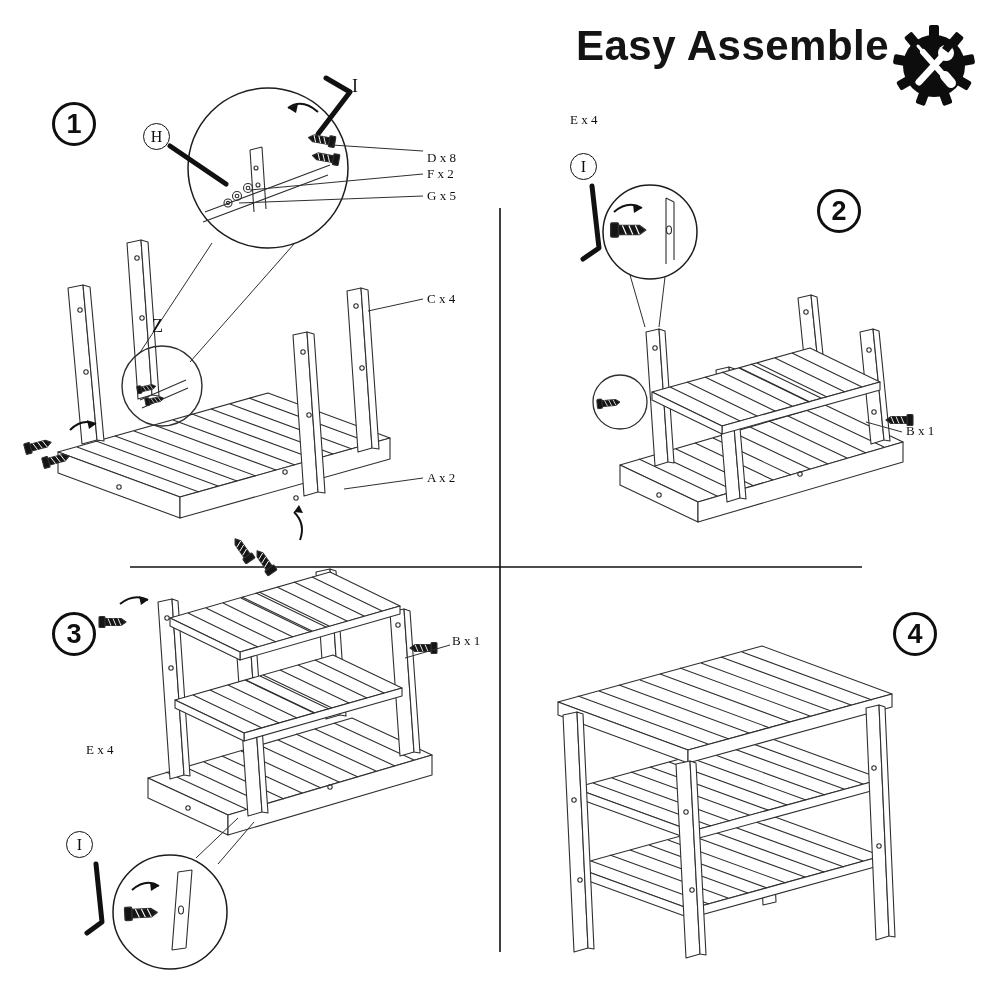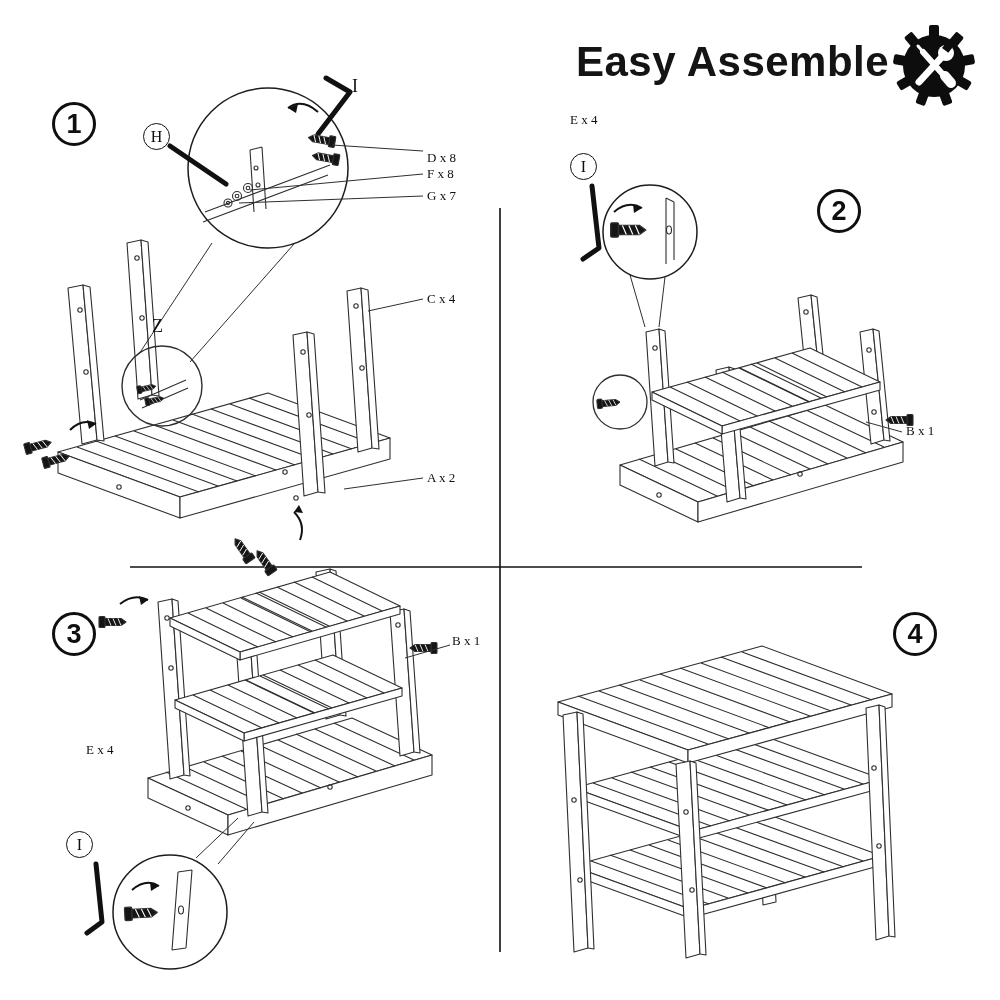--- a/index.html
+++ b/index.html
@@ -1,19 +1,19 @@
 <!DOCTYPE html>
 <html><head>
 <meta charset="utf-8">
 <style>
   html,body{margin:0;padding:0;background:#ffffff;}
   .stage{position:relative;width:1000px;height:1000px;background:#fff;overflow:hidden;
          font-family:"Liberation Sans",sans-serif;}
   .art{position:absolute;left:0;top:0;}
-  .title{position:absolute;left:576px;top:38px;font-size:42px;font-weight:700;color:#141414;
+  .title{position:absolute;left:576px;top:22px;font-size:42px;font-weight:700;color:#141414;
          letter-spacing:.5px;font-family:"Liberation Sans",sans-serif;}
   .gear{position:absolute;left:892px;top:24px;}
   .badge{position:absolute;width:44px;height:44px;border:3px solid #0f0f0f;border-radius:50%;
          display:flex;align-items:center;justify-content:center;font-size:27px;font-weight:700;
          color:#0f0f0f;background:#fff;box-sizing:border-box;}
   .lbl{position:absolute;font-family:"Liberation Serif",serif;font-size:13px;color:#0f0f0f;white-space:nowrap;}
   .lbl.big{font-size:18px;}
   .circled{position:absolute;width:27px;height:27px;border:1.5px solid #0f0f0f;border-radius:50%;
            display:flex;align-items:center;justify-content:center;background:#fff;box-sizing:border-box;
            font-family:"Liberation Serif",serif;font-size:16px;color:#0f0f0f;}
@@ -311,22 +311,22 @@
 <div class="badge" style="left:817px;top:189px">2</div>
 <div class="badge" style="left:52px;top:612px">3</div>
 <div class="badge" style="left:893px;top:612px">4</div>
 
 <div class="circled" style="left:143px;top:123px">H</div>
 <div class="circled" style="left:570px;top:153px">I</div>
 <div class="circled" style="left:66px;top:831px">I</div>
 
 <div class="lbl big" style="left:352px;top:76px">I</div>
 <div class="lbl" style="left:427px;top:150px">D x 8</div>
-<div class="lbl" style="left:427px;top:166px">F x 8</div>
-<div class="lbl" style="left:427px;top:188px">G x 7</div>
+<div class="lbl" style="left:427px;top:166px">F x 2</div>
+<div class="lbl" style="left:427px;top:188px">G x 5</div>
 <div class="lbl" style="left:427px;top:291px">C x 4</div>
 <div class="lbl big" style="left:152px;top:316px">Z</div>
 <div class="lbl" style="left:427px;top:470px">A x 2</div>
 
 <div class="lbl" style="left:570px;top:112px">E x 4</div>
 <div class="lbl" style="left:906px;top:423px">B x 1</div>
 
 <div class="lbl" style="left:452px;top:633px">B x 1</div>
 <div class="lbl" style="left:86px;top:742px">E x 4</div>
 

